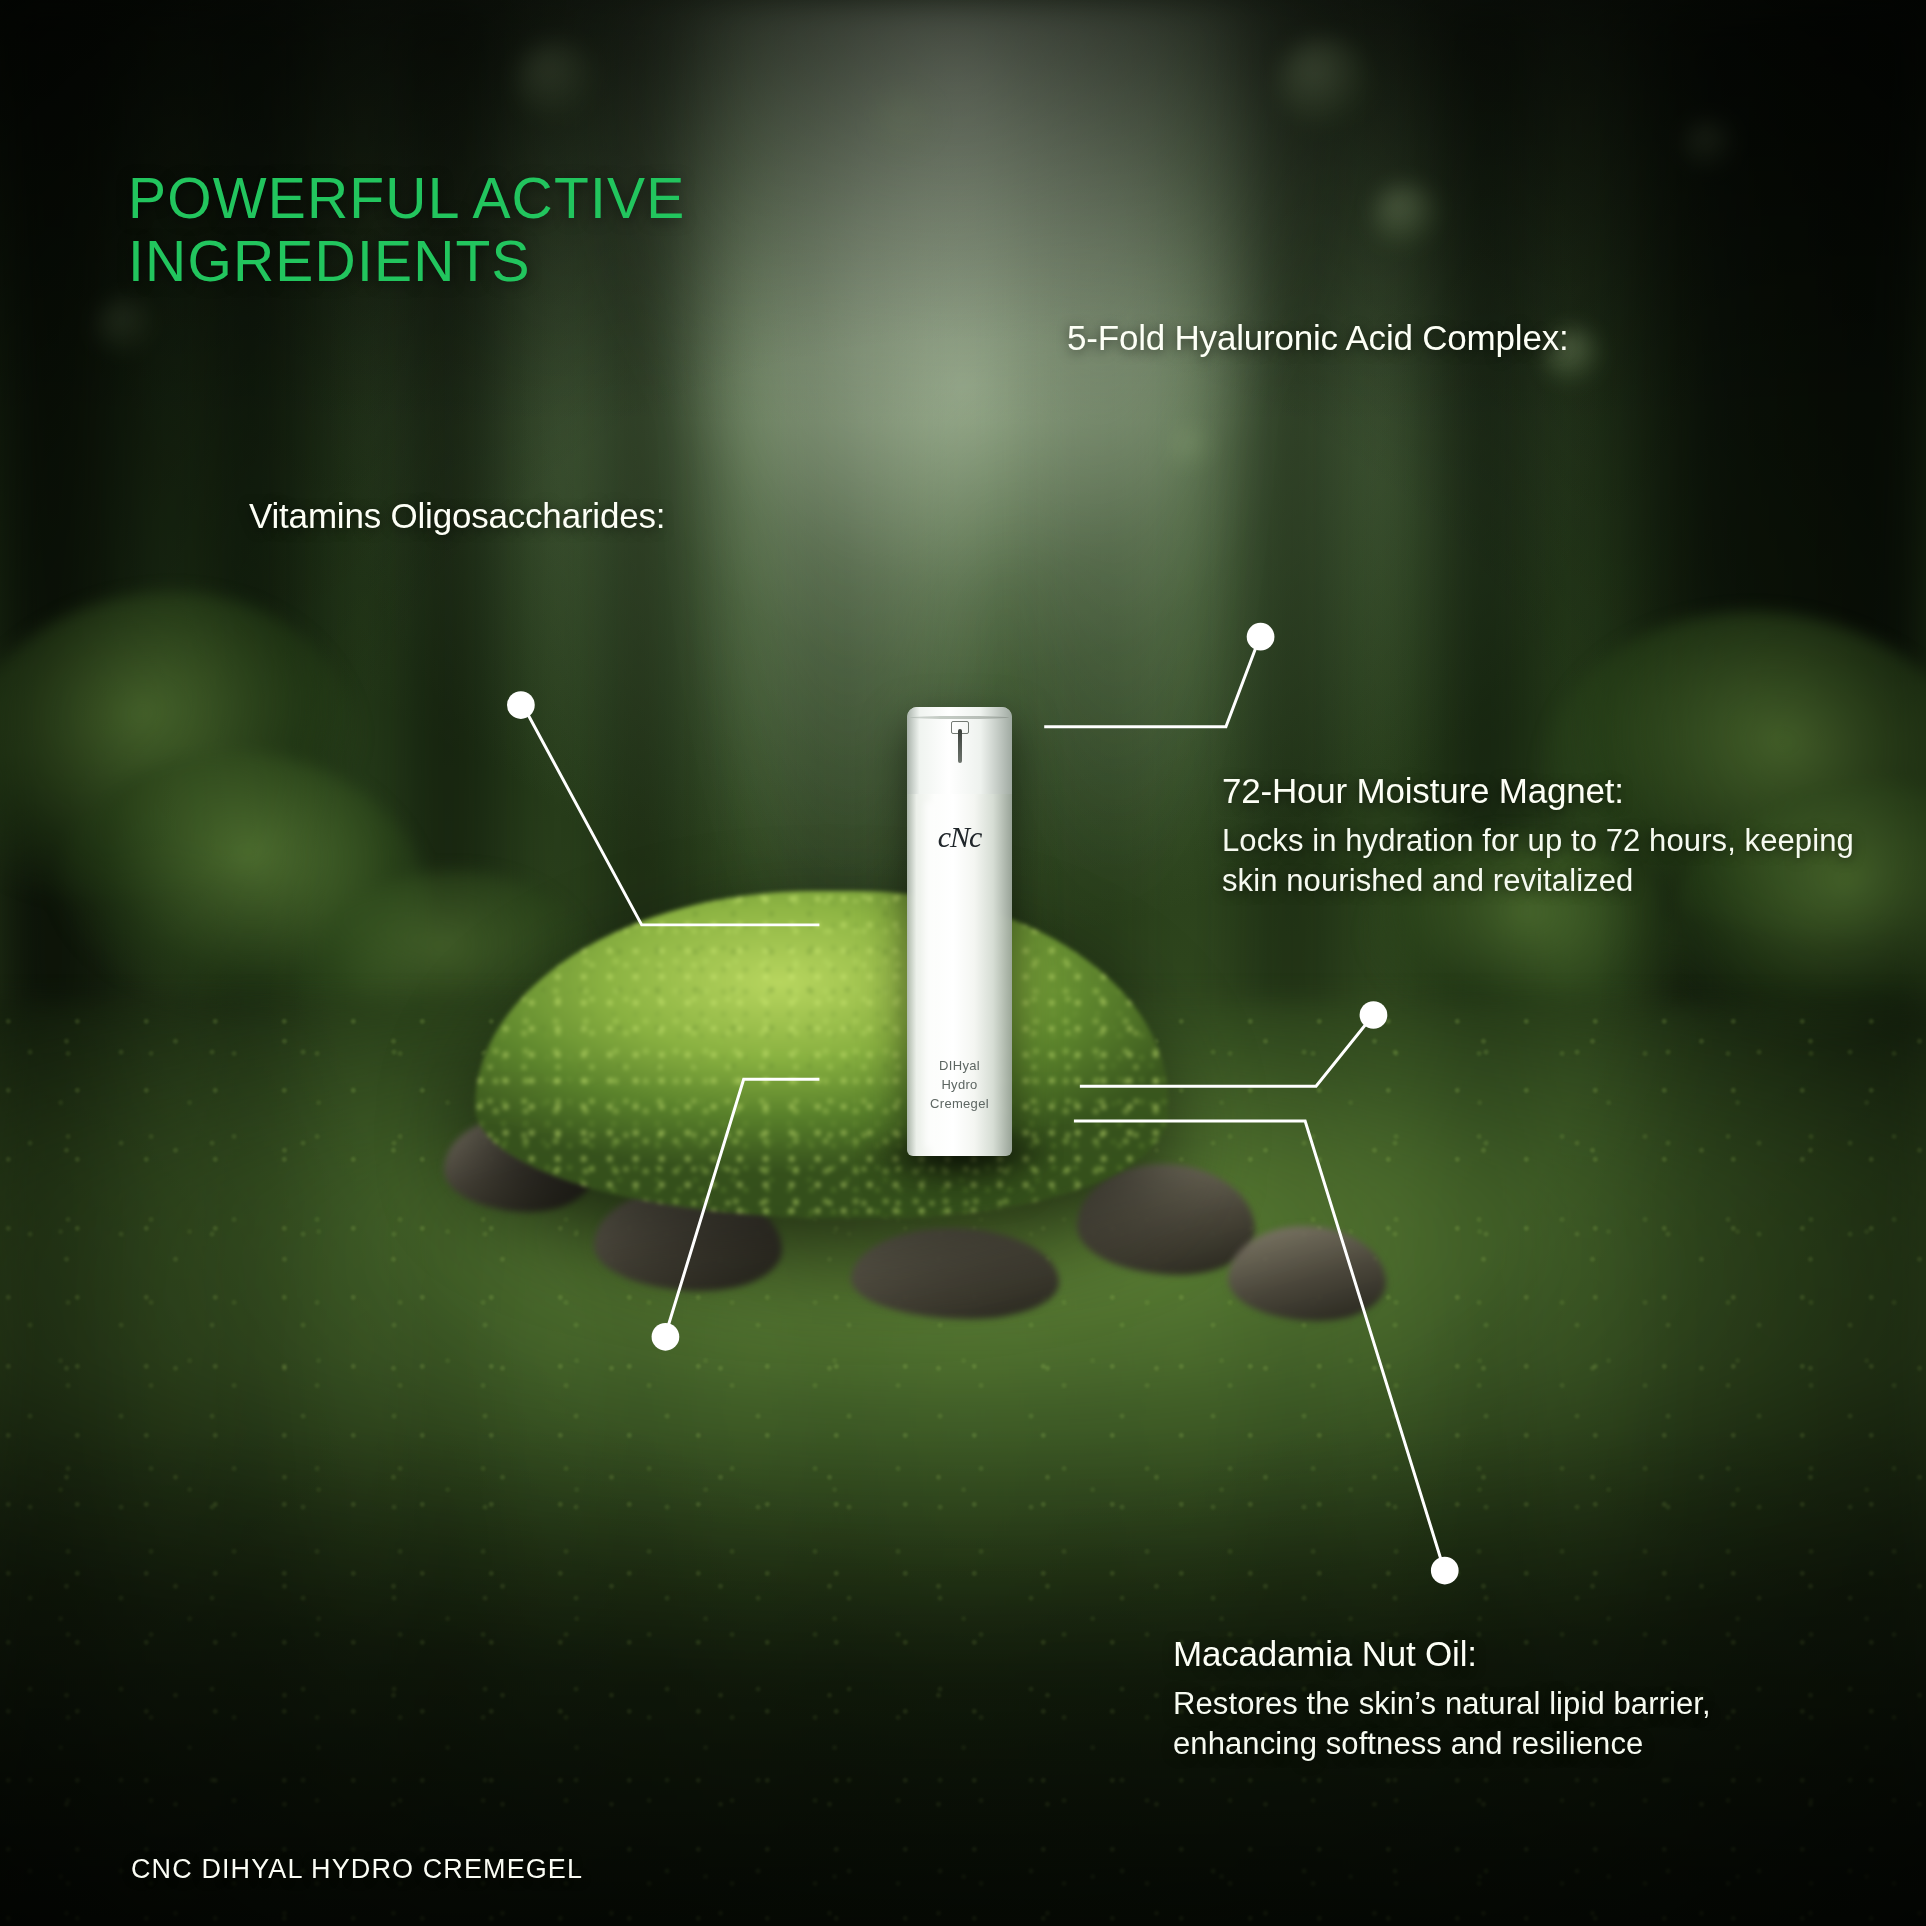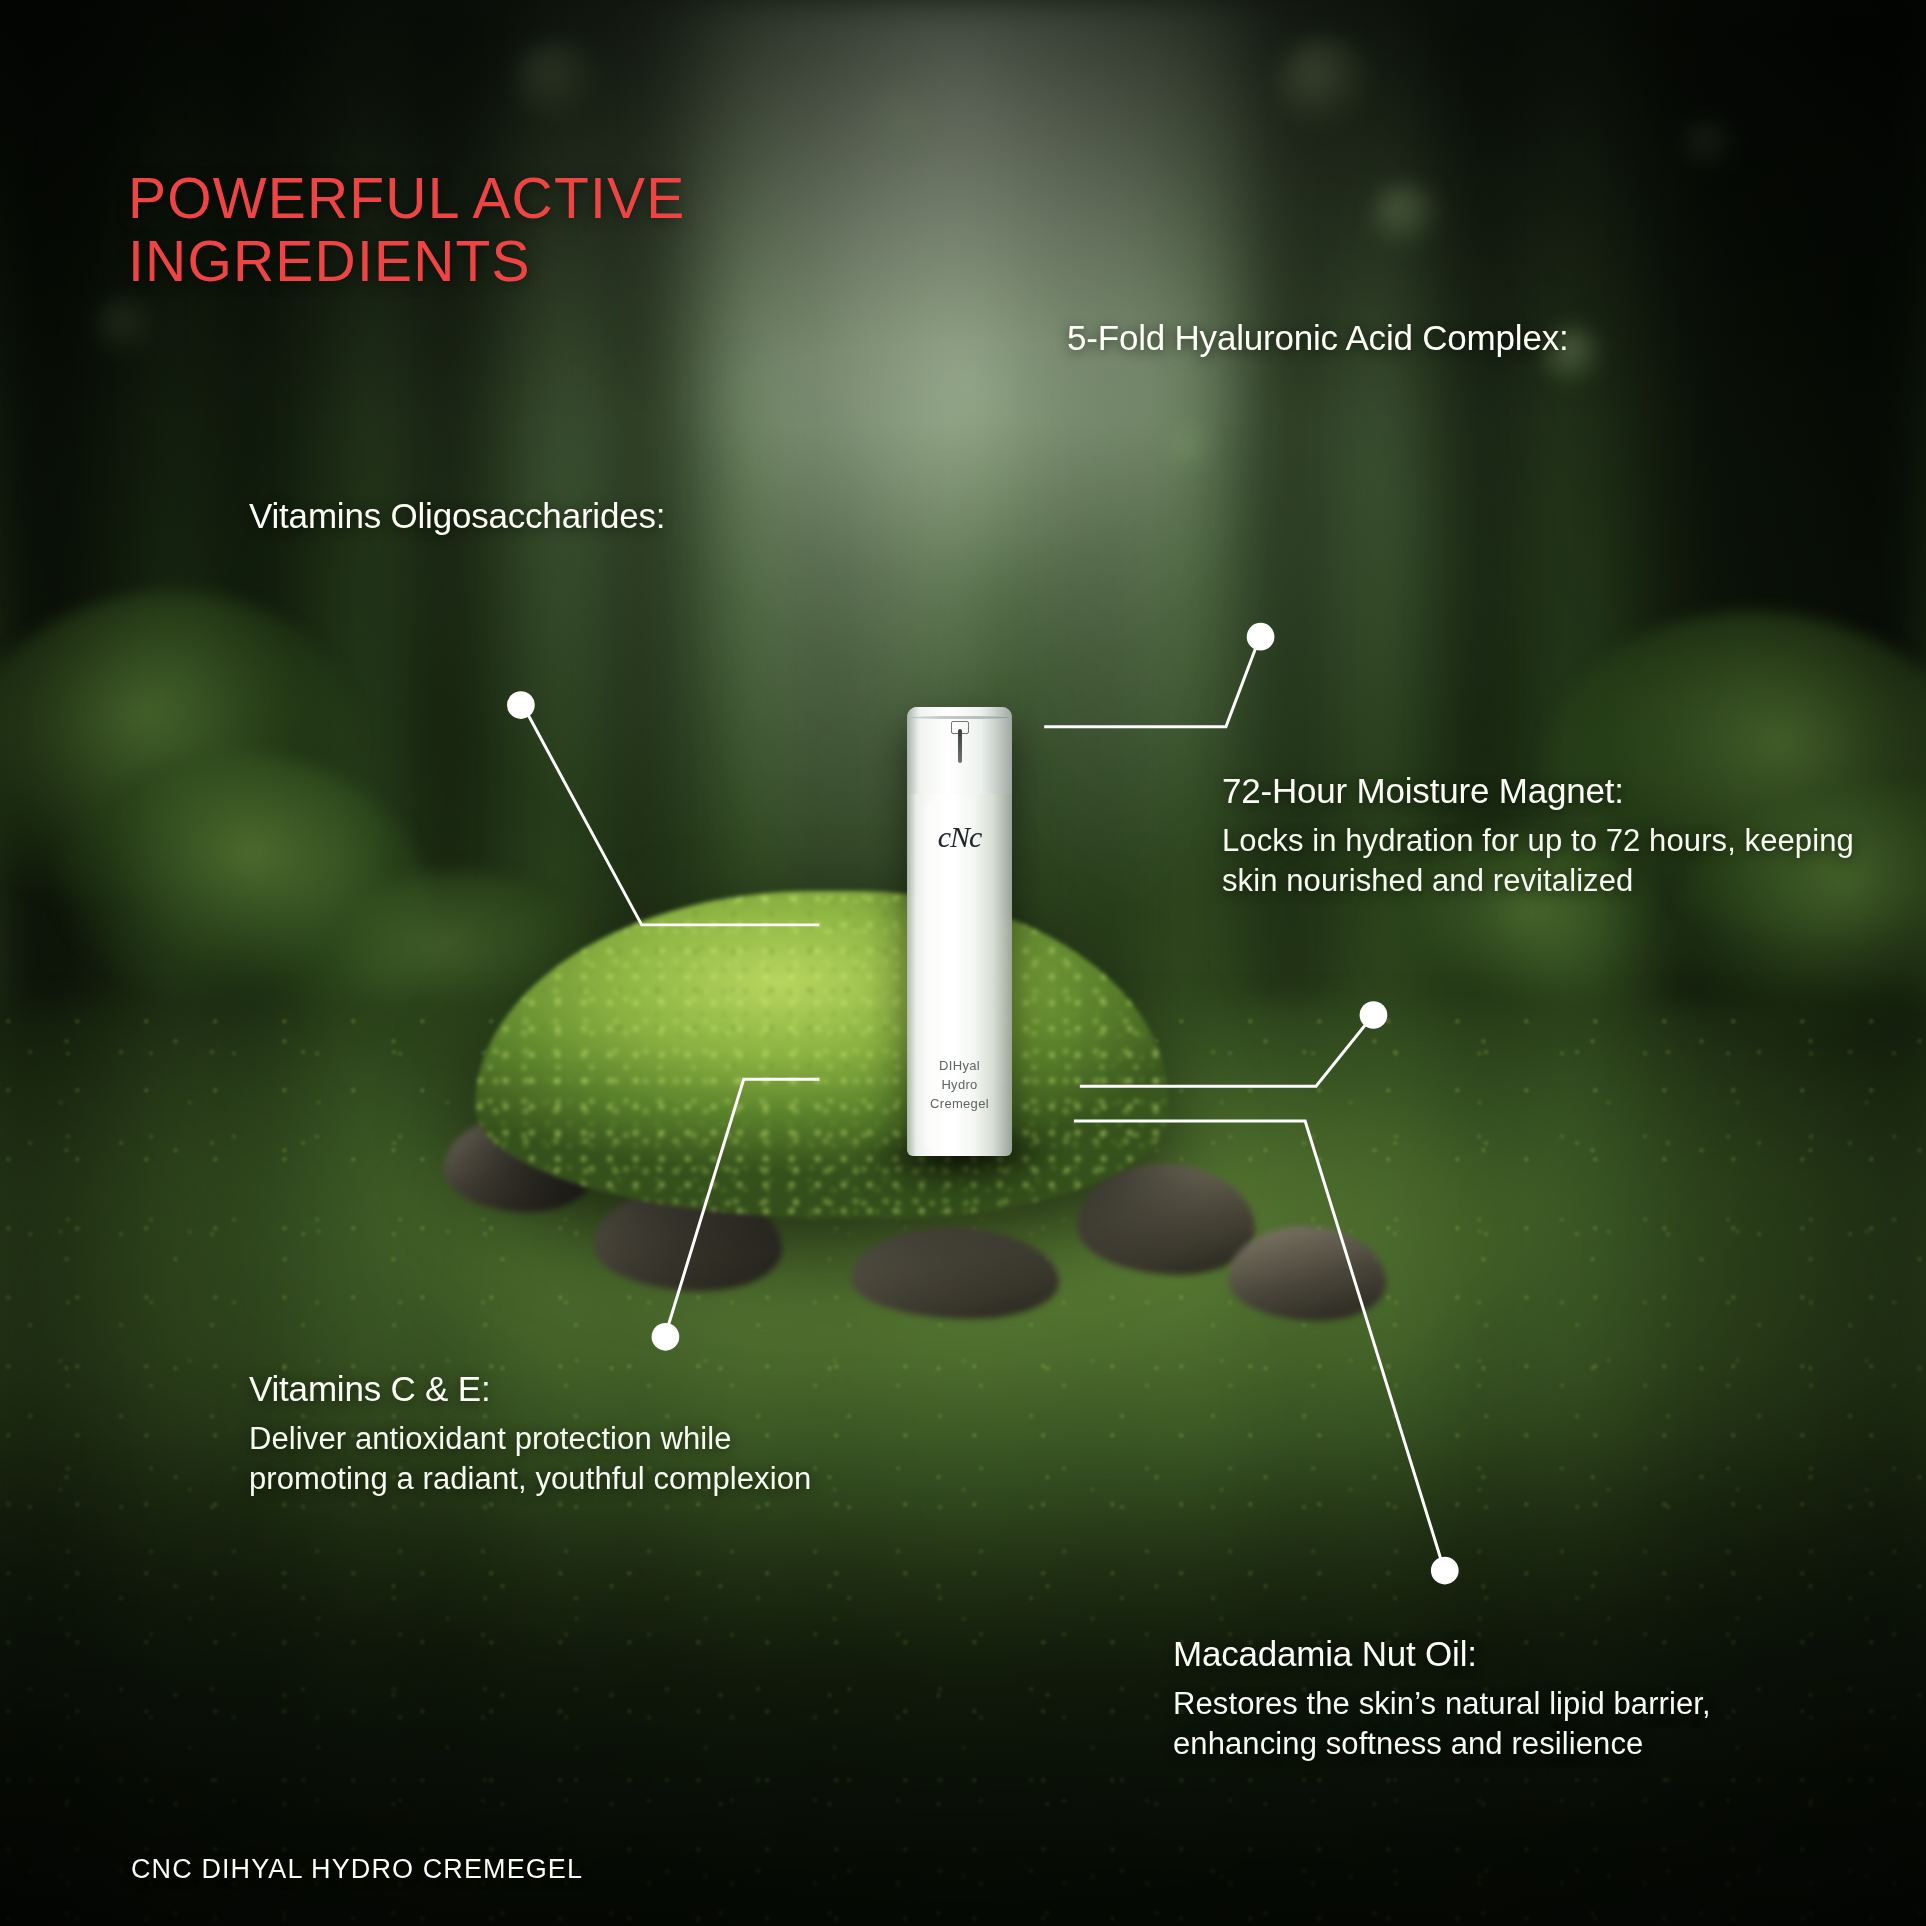--- a/index.html
+++ b/index.html
@@ -265,21 +265,21 @@
   
   .headline {
     position: absolute;
     left: 128px;
     top: 129px;
     width: 752px;
     font-size: 57px;
     font-weight: 400;
     line-height: 1.11;
     letter-spacing: 1.2px;
-    color: #ef4444;
+    color: #22c55e;
     text-shadow: 0 2px 14px rgba(0,0,0,0.55);
   }
 
   .callout { position: absolute; }
   .callout h3 {
     margin: 0 0 10px 0;
     font-size: 35px;
     font-weight: 400;
     line-height: 1.18;
     letter-spacing: -0.2px;
@@ -403,24 +403,20 @@
 
   <div class="callout" id="callout-biotech">
     <h3>Vitamins Oligosaccharides:</h3>
   </div>
 
   <div class="callout" id="callout-moisture">
     <h3>72-Hour Moisture Magnet:</h3>
     <p>Locks in hydration for up to 72 hours, keeping skin nourished and revitalized</p>
   </div>
 
-  <div class="callout" id="callout-vitamins">
-    <h3>Vitamins C &amp; E:</h3>
-    <p>Deliver antioxidant protection while promoting a radiant, youthful complexion</p>
-  </div>
 
   <div class="callout" id="callout-macadamia">
     <h3>Macadamia Nut Oil:</h3>
     <p>Restores the skin’s natural lipid barrier, enhancing softness and resilience</p>
   </div>
 
   <div class="footer">CNC DIHYAL HYDRO CREMEGEL</div>
 
 </div>
 

